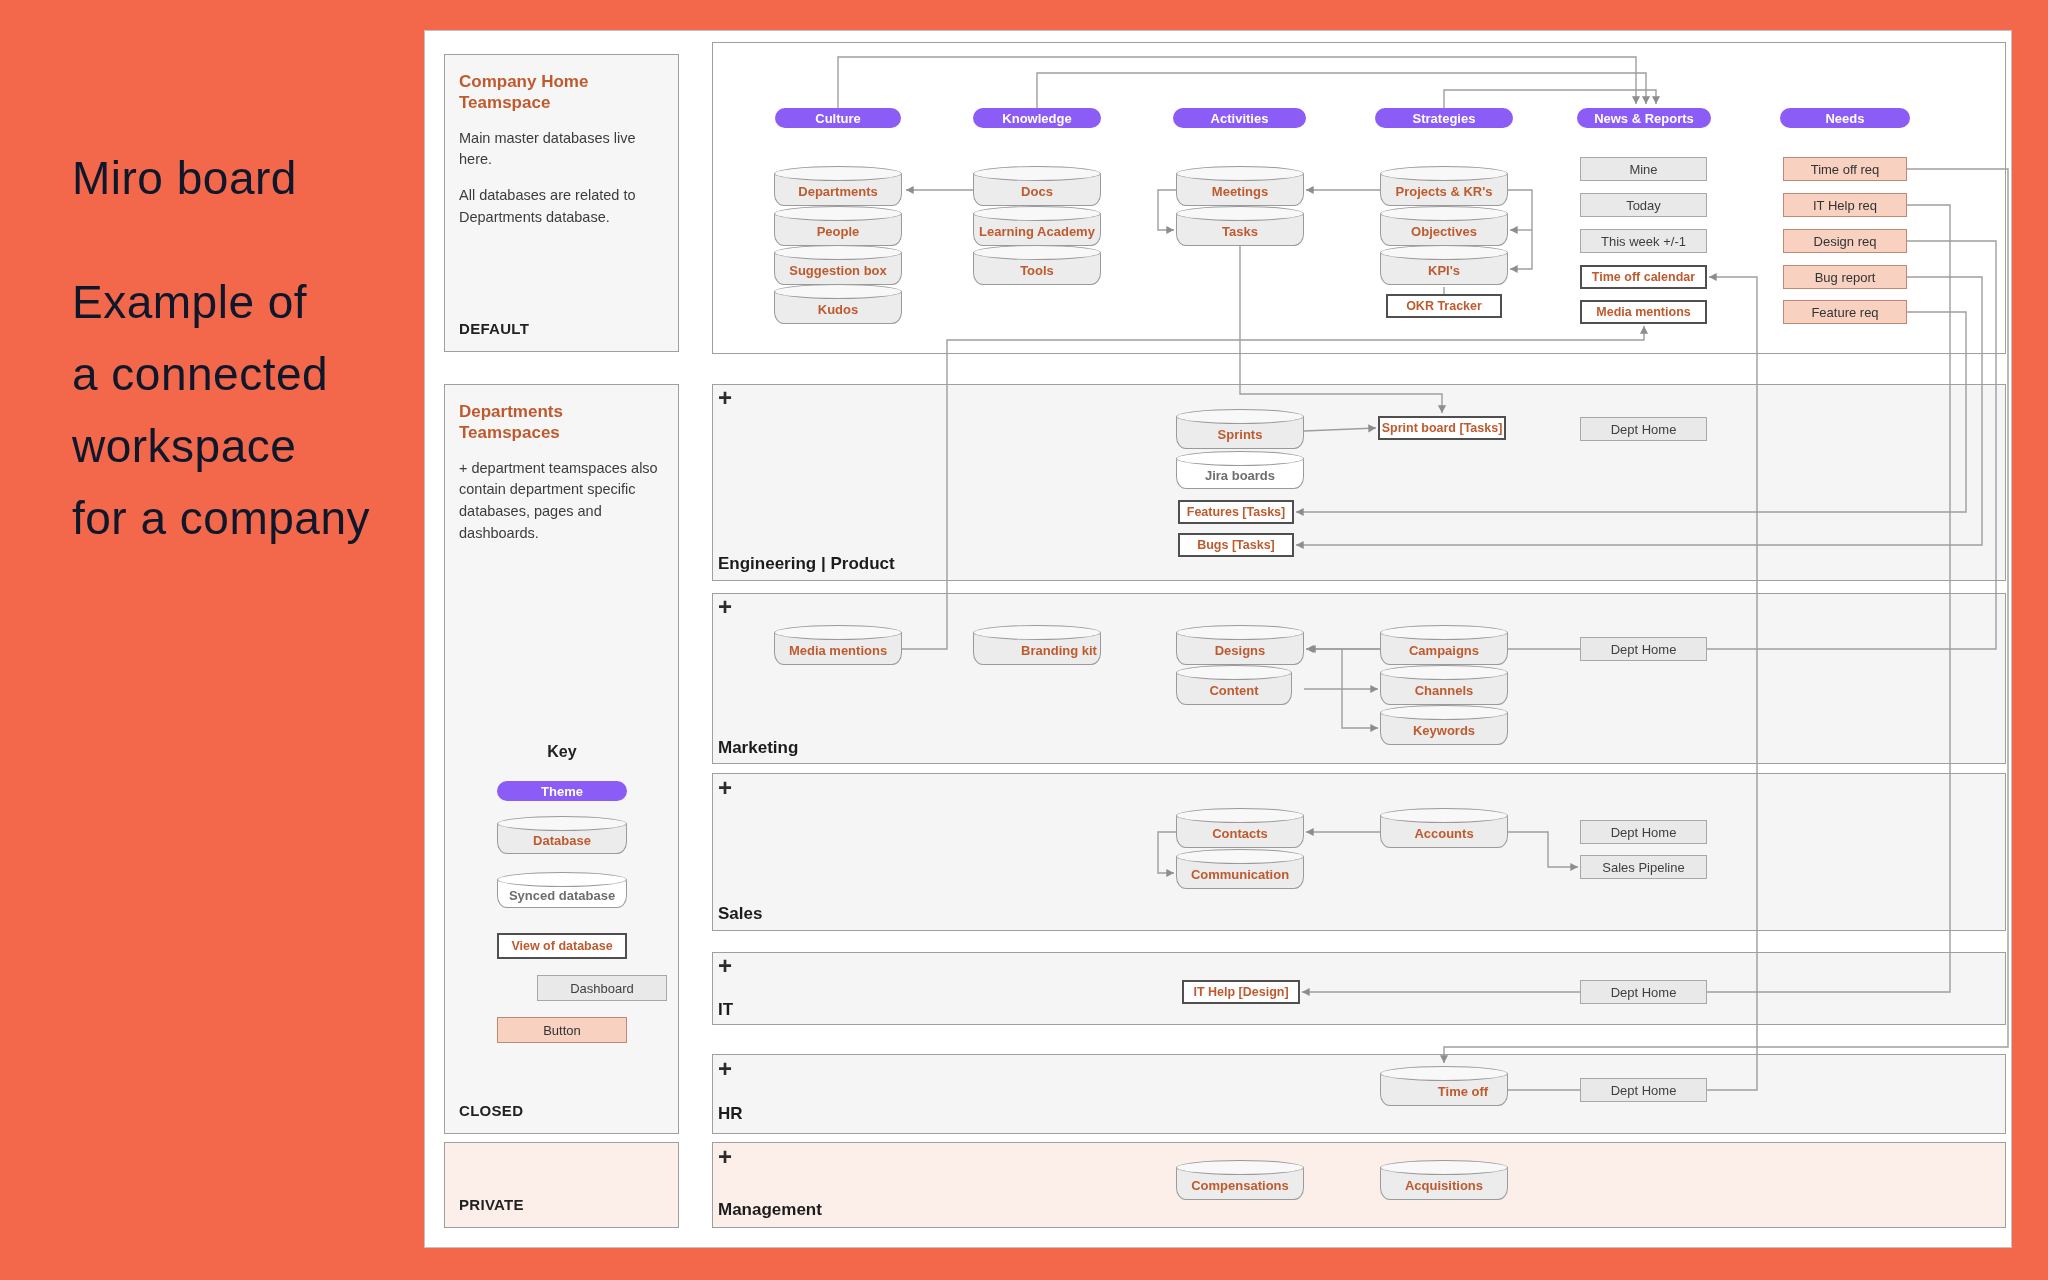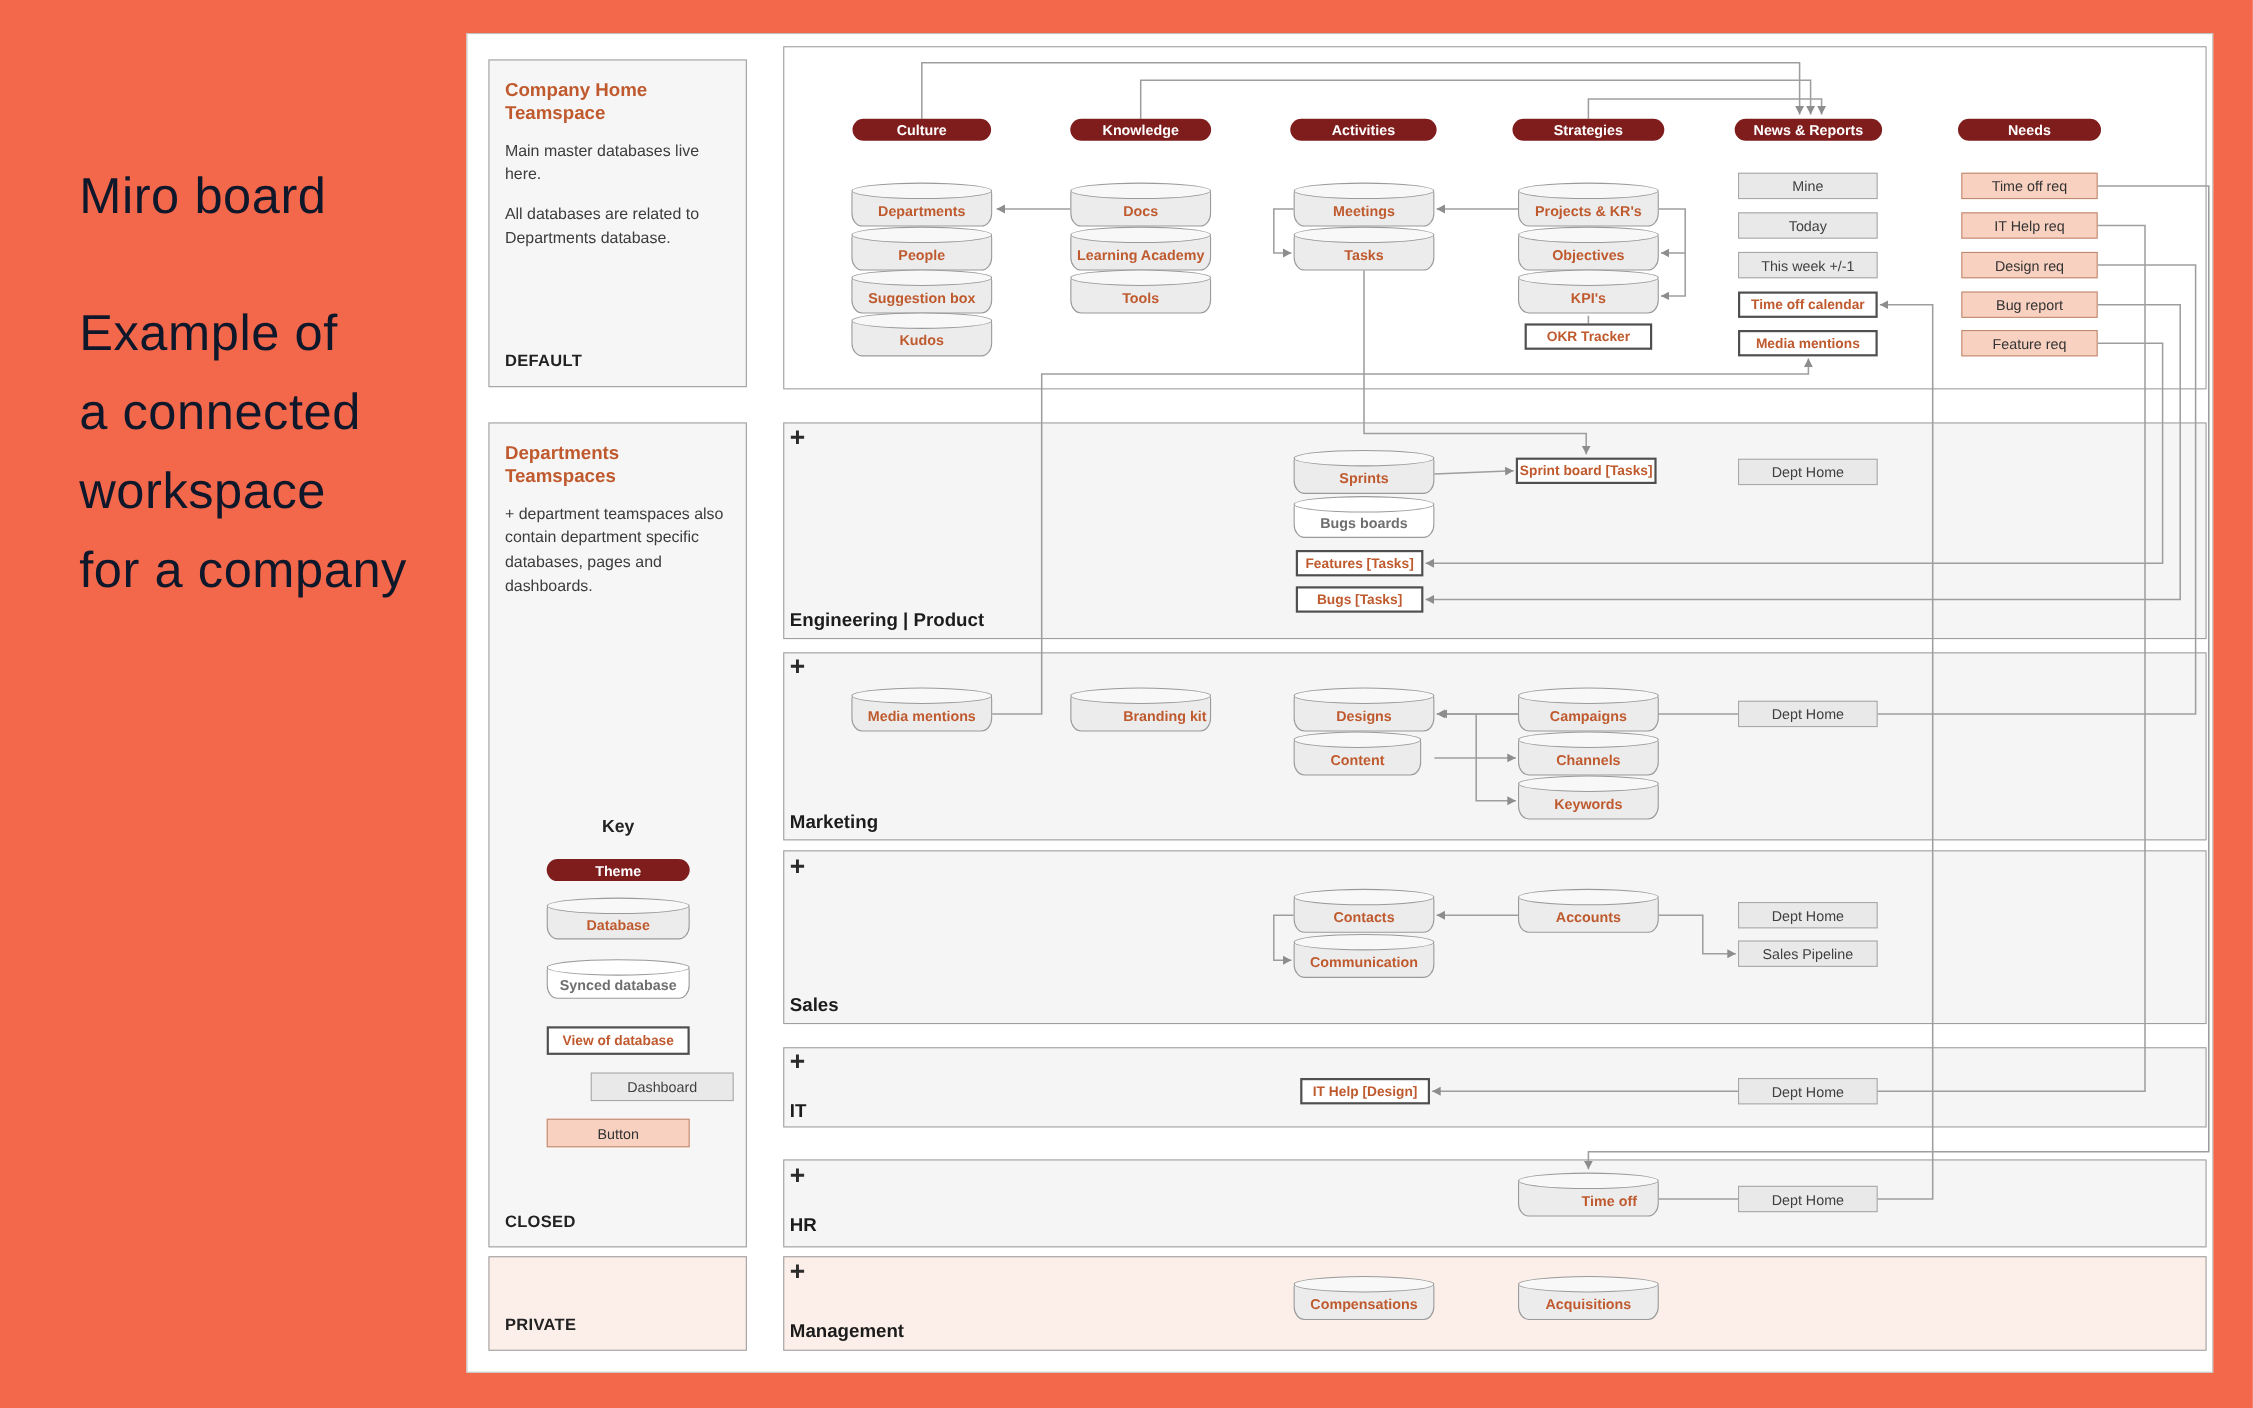--- a/index.html
+++ b/index.html
@@ -15,21 +15,21 @@
   .panel.pink { background:#fcefe9; }
   .panel-title { color:#c05a2e; font-weight:bold; font-size:17px; line-height:1.25; }
   .panel p { margin-top:14px; font-size:14.5px; color:#3c3c3c; line-height:1.5; }
   .footer-label { position:absolute; left:14px; bottom:14px; font-weight:bold; font-size:15px; color:#222222; letter-spacing:0.3px; }
   .key-title { position:absolute; font-weight:bold; font-size:16px; color:#222222; }
 
   .section { position:absolute; background:#f5f5f5; border:1px solid #9f9f9f; }
   .section.white { background:#ffffff; }
   .section.pink { background:#fcefe9; }
 
-  .pill { position:absolute; background:#7f1d1d; color:#ffffff; font-size:13px; font-weight:bold; border-radius:10px;
+  .pill { position:absolute; background:#8b5cf6; color:#ffffff; font-size:13px; font-weight:bold; border-radius:10px;
           display:flex; align-items:center; justify-content:center; }
 
   .db { position:absolute; background:#ececec; border:1px solid #9a9a9a; border-radius:4px 4px 10px 10px / 4px 4px 12px 12px;
         display:flex; align-items:center; justify-content:center; }
   .db::before { content:""; position:absolute; left:-1px; right:-1px; top:-7px; height:13px;
                 background:#f8f8f8; border:1px solid #9a9a9a; border-radius:50%; }
   .db .lbl { position:relative; z-index:1; padding-top:4px; font-size:13px; font-weight:bold; color:#bf5a2e; white-space:nowrap; }
   .db.synced { background:#ffffff; }
   .db.synced::before { background:#ffffff; }
   .db.synced .lbl { color:#6e6e6e; }
@@ -198,21 +198,21 @@
 <div class="btn" style="left:1783px;top:229px;width:124px;height:24px;">Design req</div>
 <div class="btn" style="left:1783px;top:265px;width:124px;height:24px;">Bug report</div>
 <div class="btn" style="left:1783px;top:300px;width:124px;height:24px;">Feature req</div>
 
 <div class="plus" style="left:718px;top:386px;">+</div>
 <div class="sec-label" style="left:718px;top:554px;">Engineering | Product</div>
 <div class="db" style="left:1176px;top:415px;width:128px;height:34px;">
     <span class="lbl">Sprints</span>
   </div>
 <div class="db synced" style="left:1176px;top:457px;width:128px;height:32px;">
-    <span class="lbl">Bugs boards</span>
+    <span class="lbl">Jira boards</span>
   </div>
 <div class="view" style="left:1178px;top:500px;width:116px;height:24px;">Features [Tasks]</div>
 <div class="view" style="left:1178px;top:533px;width:116px;height:24px;">Bugs [Tasks]</div>
 <div class="view" style="left:1378px;top:416px;width:128px;height:24px;">Sprint board [Tasks]</div>
 <div class="dash" style="left:1580px;top:417px;width:127px;height:24px;">Dept Home</div>
 
 <div class="plus" style="left:718px;top:595px;">+</div>
 <div class="sec-label" style="left:718px;top:738px;">Marketing</div>
 <div class="db" style="left:774px;top:631px;width:128px;height:34px;">
     <span class="lbl">Media mentions</span>

